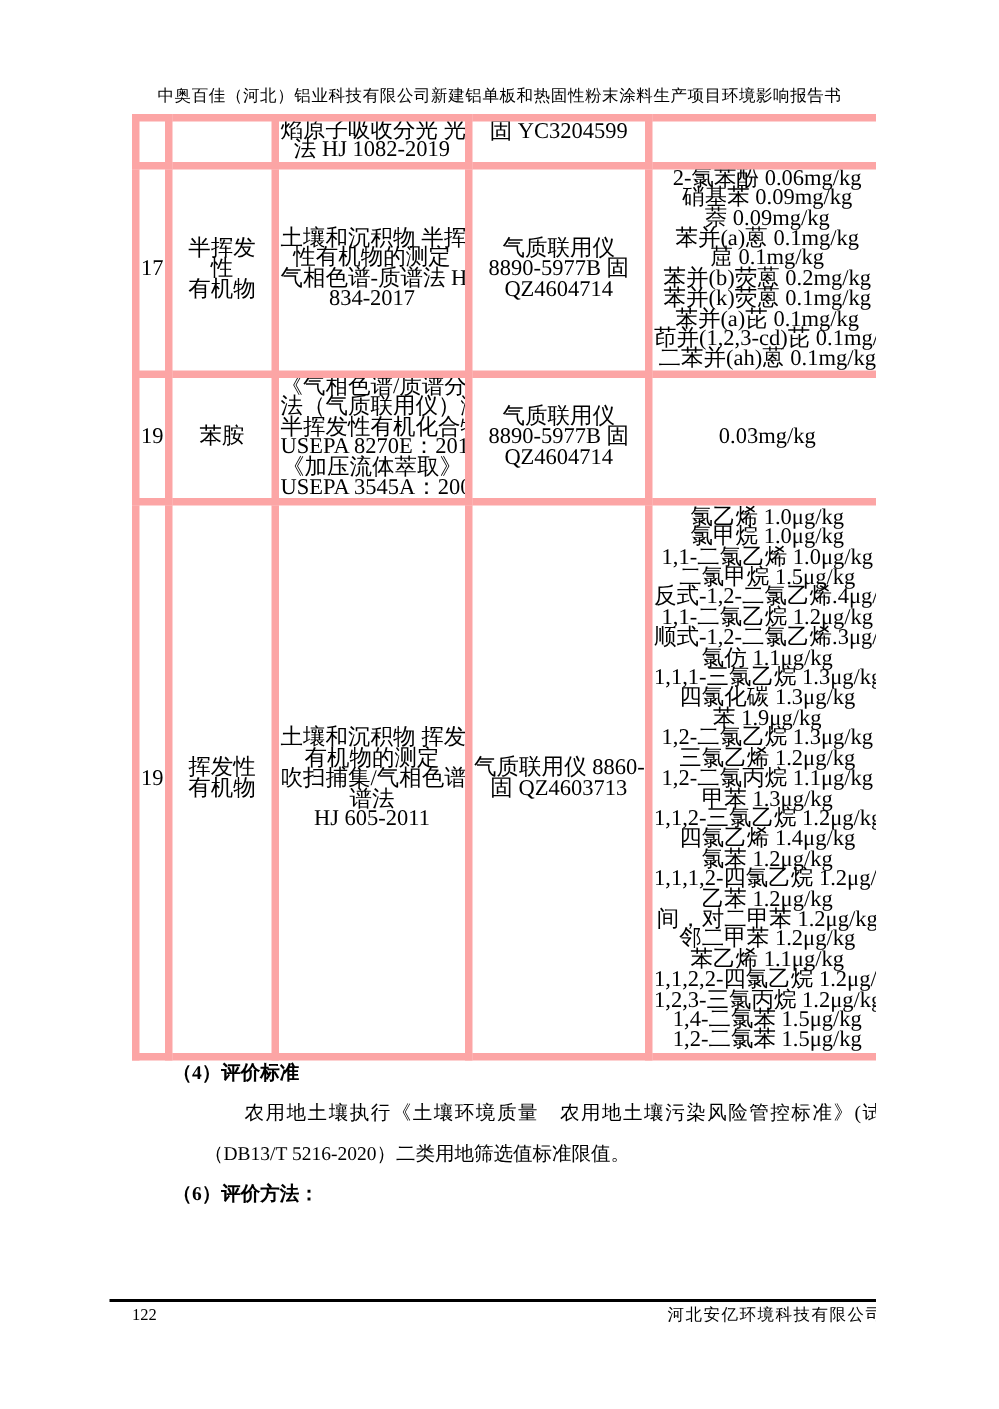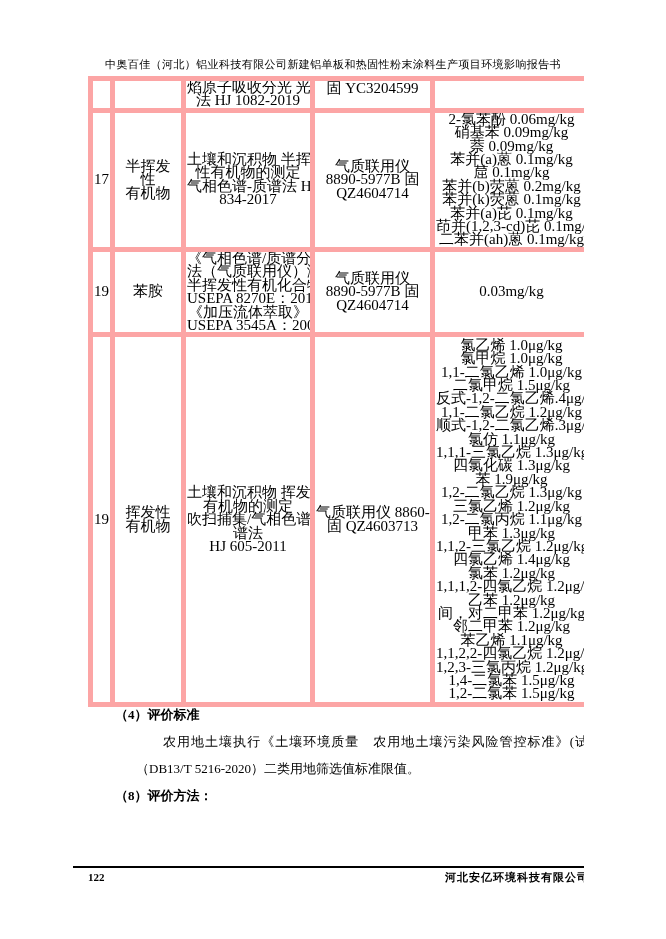--- a/index.html
+++ b/index.html
@@ -45,21 +45,21 @@
   .pline   { height:27px; overflow:hidden; white-space:nowrap;margin-left:48px; }
   .pline.justify-all { text-align:justify; text-align-last:justify; }
   .pline.first { text-indent:27px; }
 
   
   .page-footer {
     position:absolute; top:866px; left:73px; width:520px;
     border-top:2px solid #000;
     display:flex; justify-content:space-between; align-items:flex-start;
     padding:2px 4px 0 15px;
-    font-size:11px; line-height:15px;font-weight:bold;
+    font-size:11px; line-height:15px;
   }
   .company { letter-spacing:1px; }
 </style>
 </head>
 <body>
 
 <div class="page">
 
   <div class="header-title">中奥百佳（河北）铝业科技有限公司新建铝单板和热固性粉末涂料生产项目环境影响报告书</div>
 
@@ -158,21 +158,21 @@
       </tr>
     </tbody>
   </table>
 
   <div class="body-section">
     <div class="heading">（4）评价标准</div>
     <div>
       <div class="pline first justify-all">农用地土壤执行《土壤环境质量　农用地土壤污染风险管控标准》(试</div>
       <div class="pline">（DB13/T 5216-2020）二类用地筛选值标准限值。</div>
     </div>
-    <div class="heading">（8）评价方法：</div>
+    <div class="heading">（6）评价方法：</div>
   </div>
 
   <div class="page-footer">
     <span>122</span>
     <span class="company">河北安亿环境科技有限公司</span>
   </div>
 
 </div>
 
 </body></html>

